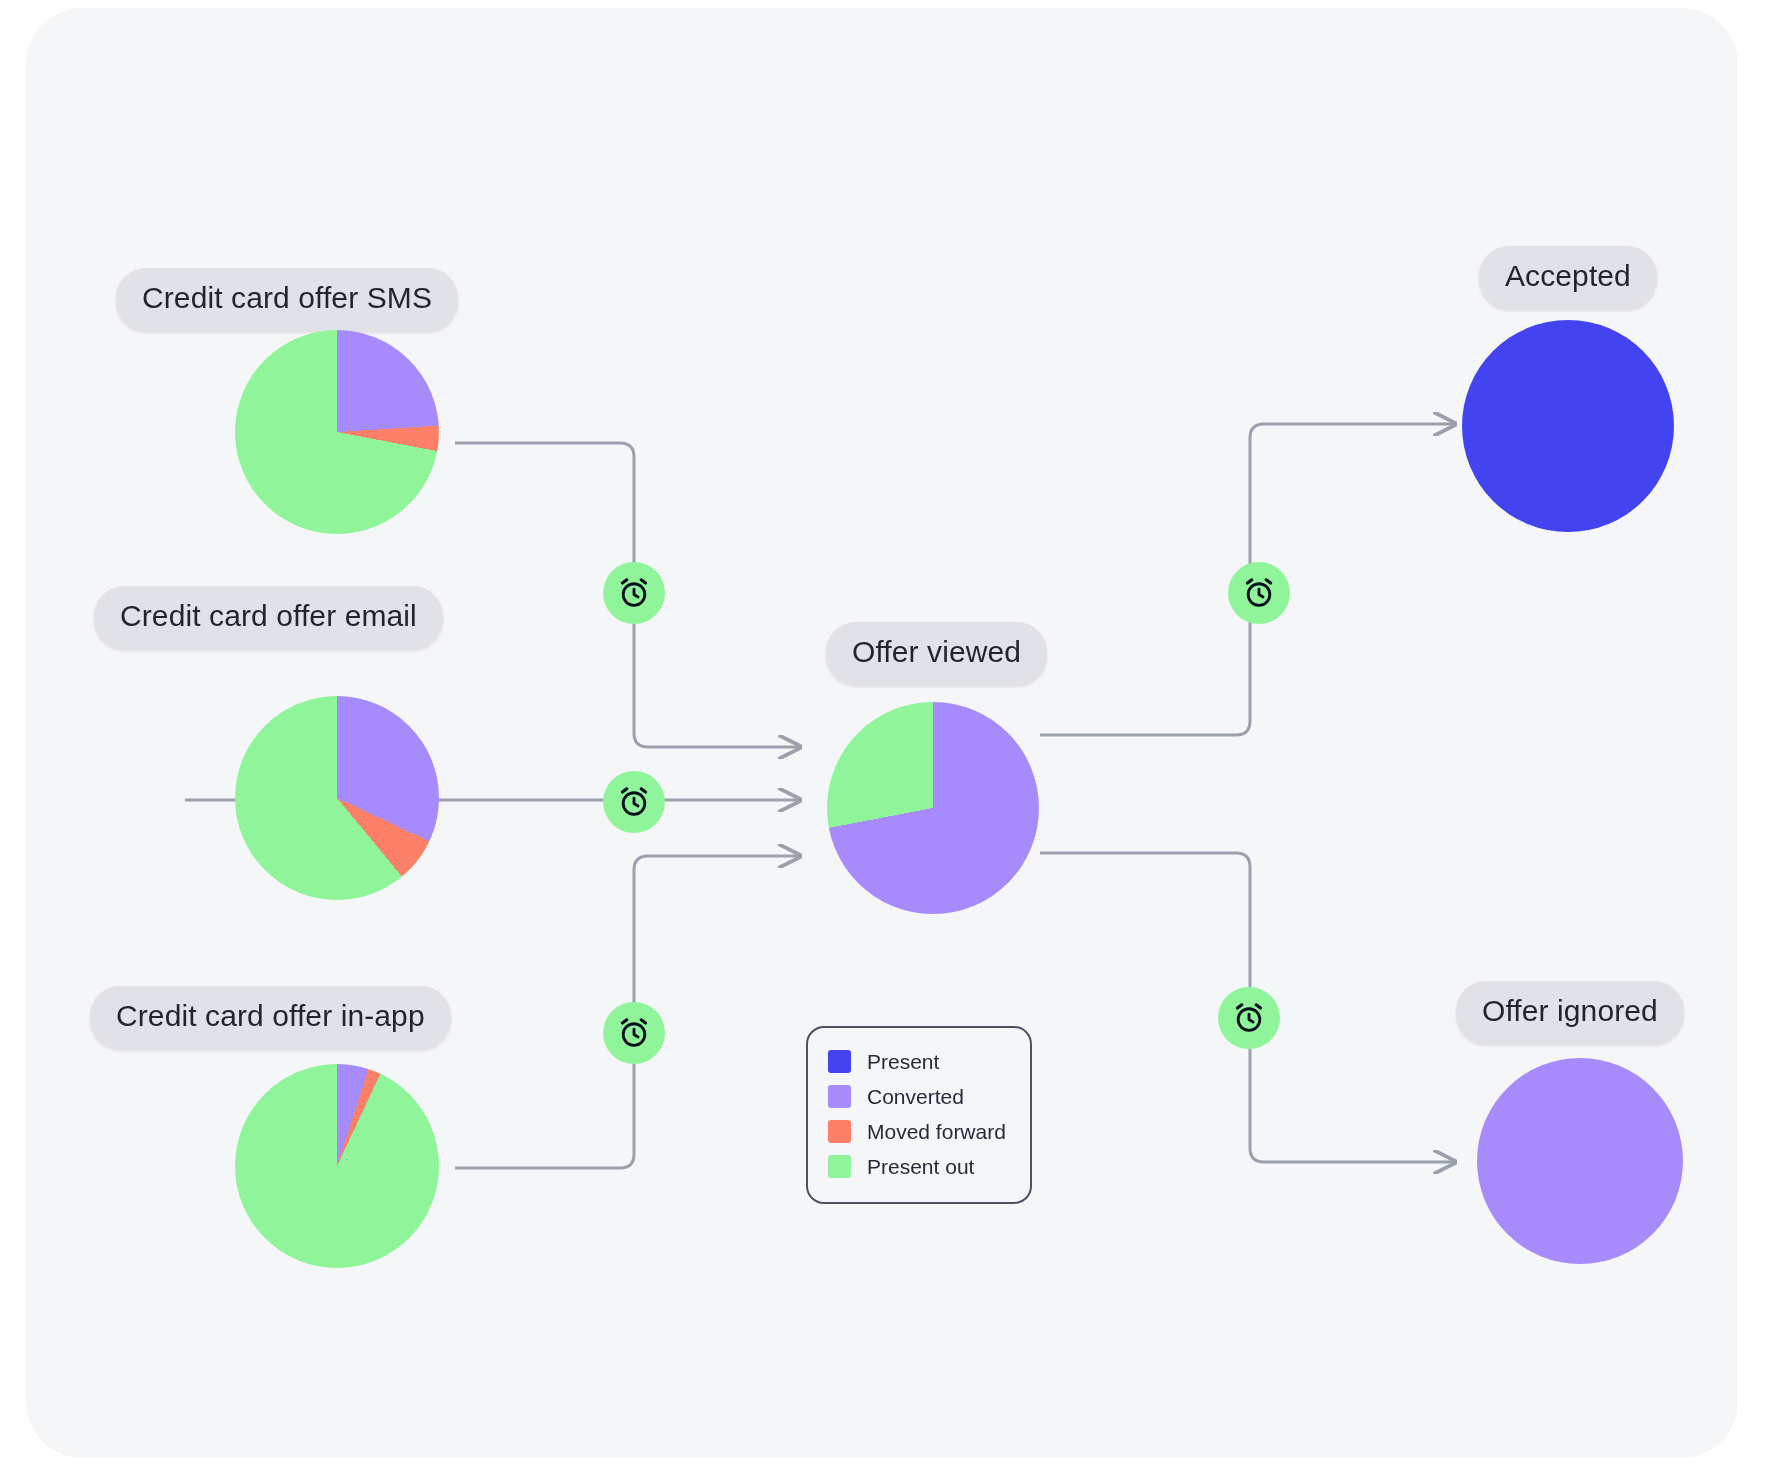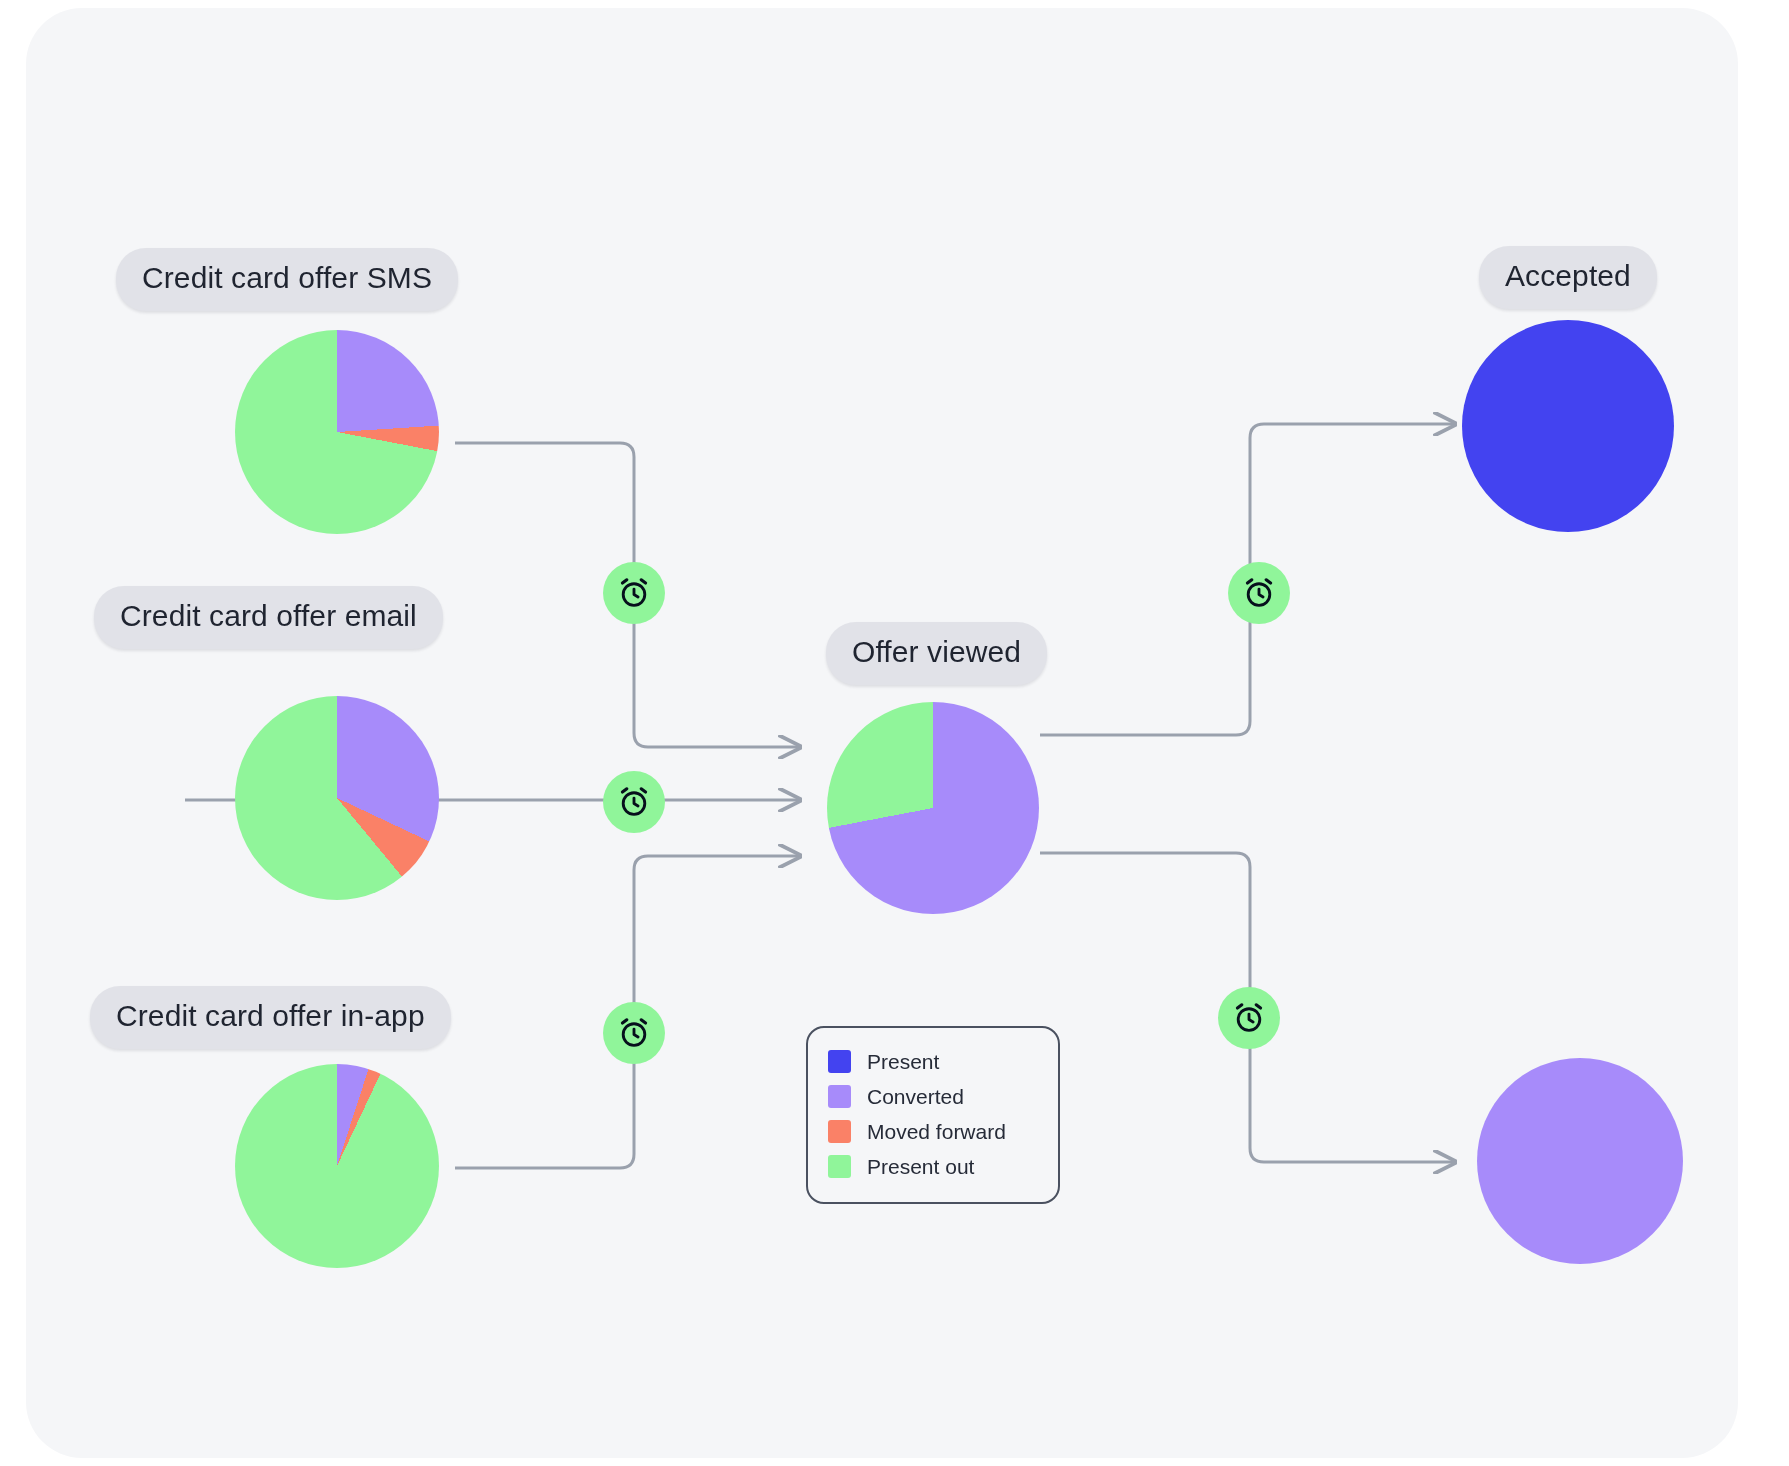--- a/index.html
+++ b/index.html
@@ -55,21 +55,21 @@
     background: #90f59a;
     display: flex;
     align-items: center;
     justify-content: center;
   }
   .badge svg { display: block; }
   .legend {
     position: absolute;
     left: 806px;
     top: 1026px;
-    width: 254px;
+    width: 226px;
     box-sizing: border-box;
     background: #f5f6f8;
     border: 2px solid #4a5160;
     border-radius: 18px;
     padding: 16px 20px 18px 20px;
   }
   .legend-row {
     display: flex;
     align-items: center;
     height: 35px;
@@ -106,30 +106,31 @@
 
     <path d="M 185 800 L 800 800" fill="none" stroke="#9aa1ad" stroke-width="3" marker-end="url(#arrow)"></path>
 
     <path d="M 455 1168 L 620 1168 Q 634 1168 634 1154 L 634 870 Q 634 856 648 856 L 800 856" fill="none" stroke="#9aa1ad" stroke-width="3" marker-end="url(#arrow)"></path>
 
     <path d="M 1040 735 L 1236 735 Q 1250 735 1250 721 L 1250 438 Q 1250 424 1264 424 L 1455 424" fill="none" stroke="#9aa1ad" stroke-width="3" marker-end="url(#arrow)"></path>
 
     <path d="M 1040 853 L 1236 853 Q 1250 853 1250 867 L 1250 1148 Q 1250 1162 1264 1162 L 1455 1162" fill="none" stroke="#9aa1ad" stroke-width="3" marker-end="url(#arrow)"></path>
   </svg>
 
-  <div class="node-label" style="left:116px; top:248px;">Credit card offer SMS</div>
+  <div class="node-label" style="left:116px; top:268px;">Credit card offer SMS</div>
 
   <div class="node-label" style="left:94px; top:586px;">Credit card offer email</div>
 
   <div class="node-label" style="left:826px; top:622px;">Offer viewed</div>
 
   <div class="node-label" style="left:90px; top:986px;">Credit card offer in-app</div>
 
   <div class="node-label" style="left:1479px; top:246px;text-align:right;">Accepted</div>
 
+  <div class="node-label" style="left:1456px; top:981px;">Offer ignored</div>
 
   <div class="pie" style="left:235px; top:330px; width:204px; height:204px;
               background: conic-gradient(#a78bfa 0deg 86.4deg, #fa8167 86.4deg 100.8deg, #90f59a 100.8deg 360deg);"></div>
 
   <div class="pie" style="left:235px; top:696px; width:204px; height:204px;
               background: conic-gradient(#a78bfa 0deg 115.2deg, #fa8167 115.2deg 140.4deg, #90f59a 140.4deg 360deg);"></div>
 
   <div class="pie" style="left:235px; top:1064px; width:204px; height:204px;
               background: conic-gradient(#a78bfa 0deg 18deg, #fa8167 18deg 25.2deg, #90f59a 25.2deg 360deg);"></div>
 

